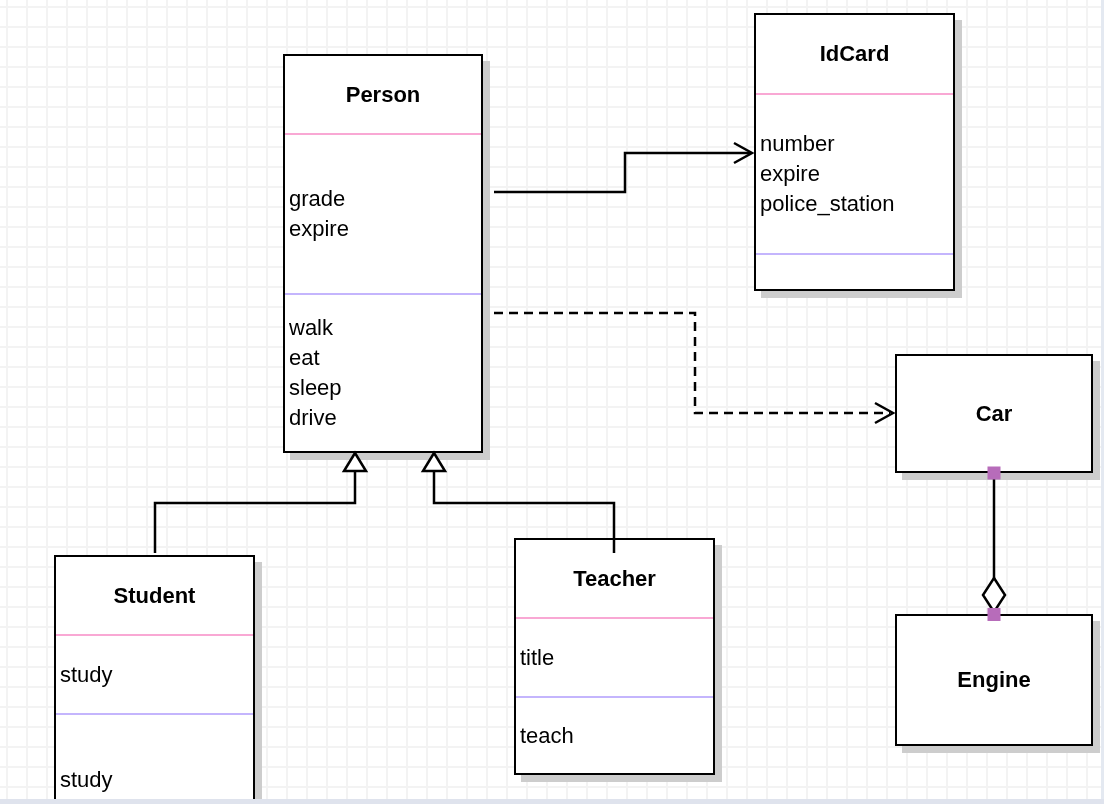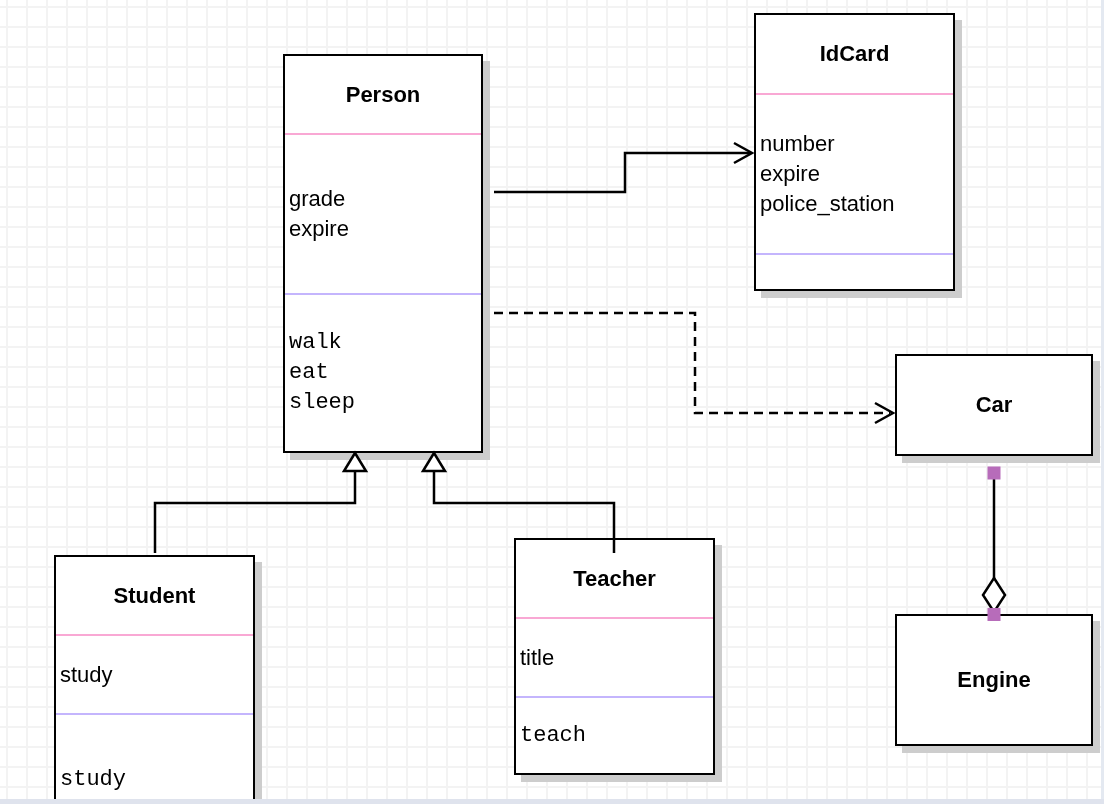--- a/index.html
+++ b/index.html
@@ -37,55 +37,56 @@
     font-weight:bold;font-size:22px;color:#000;
     border-bottom:2px solid #f9a8d4;flex:none;
   }
   .uml-header.no-divider{border-bottom:none;flex:1 1 auto;}
   .uml-section{
     display:flex;flex-direction:column;justify-content:center;
     font-size:22px;line-height:30px;color:#000;flex:none;
   }
   .uml-section.divided{border-bottom:2px solid #c4b5fd;}
   .uml-section .member{padding-left:4px;white-space:nowrap;}
-  .uml-section.fill{flex:1 1 auto;font-family:Liberation Mono, monospace;}
+  .uml-section.fill{flex:1 1 auto;}
   #connector-layer{
     position:absolute;left:0;top:0;width:1104px;height:804px;
     z-index:3;pointer-events:none;
   }
 </style>
 </head>
 <body>
 
 <div id="canvas">
 
   <div class="uml-class" style="left:283px;top:54px;width:200px;height:399px">
     <div class="uml-header" style="height:77px">Person</div>
     <div class="uml-section divided" style="height:158px">
       <div class="member">grade</div>
       <div class="member">expire</div>
     </div>
     <div class="uml-section fill">
       <div class="member">walk</div>
       <div class="member">eat</div>
       <div class="member">sleep</div>
+      <div class="member">drive</div>
     </div>
   </div>
 
   <div class="uml-class" style="left:754px;top:13px;width:201px;height:278px">
     <div class="uml-header" style="height:78px">IdCard</div>
     <div class="uml-section divided" style="height:158px">
       <div class="member">number</div>
       <div class="member">expire</div>
       <div class="member">police_station</div>
     </div>
     <div class="uml-section fill"></div>
   </div>
 
-  <div class="uml-class" style="left:895px;top:354px;width:198px;height:102px">
+  <div class="uml-class" style="left:895px;top:354px;width:198px;height:119px">
     <div class="uml-header no-divider">Car</div>
   </div>
 
   <div class="uml-class" style="left:895px;top:614px;width:198px;height:132px">
     <div class="uml-header no-divider">Engine</div>
   </div>
 
   <div class="uml-class" style="left:54px;top:555px;width:201px;height:291px">
     <div class="uml-header" style="height:77px">Student</div>
     <div class="uml-section divided" style="height:77px">

